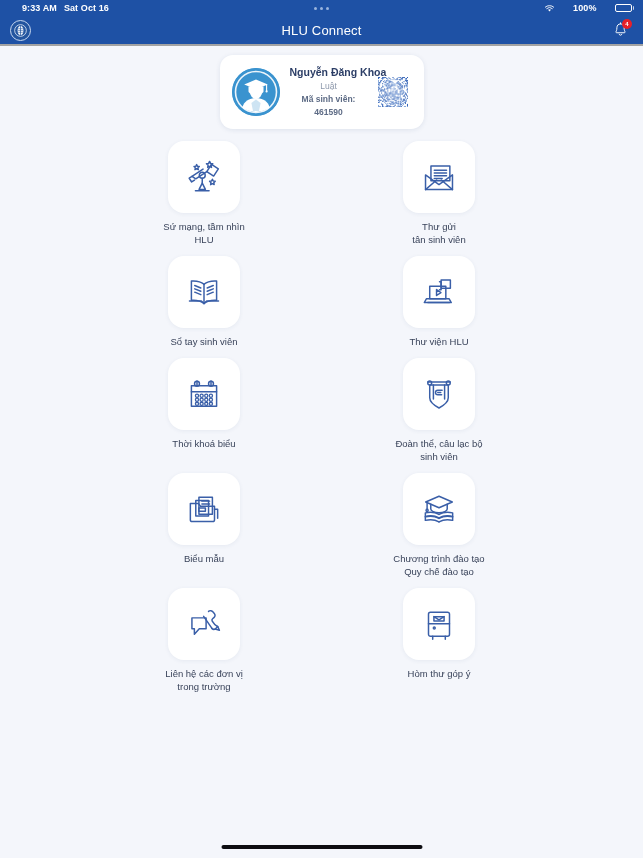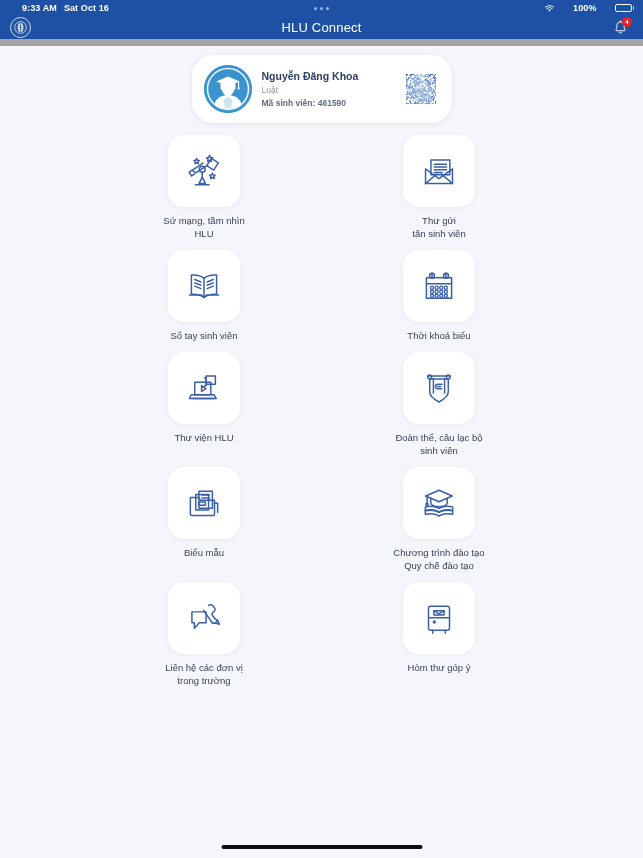--- a/index.html
+++ b/index.html
@@ -79,21 +79,21 @@
     border-radius: 0 1px 1px 0;
   }
 
   
   .navbar {
     position: relative;
     height: 30px;
     background: #1e51a5;
     display: flex;
     align-items: center;
-    border-bottom: 7px solid #a3a3a3;
+    border-bottom: 2px solid #a3a3a3;
   }
   .nav-title {
     position: absolute;
     left: 0; right: 0;
     text-align: center;
     color: #ffffff;
     font-size: 13px;
     letter-spacing: .2px;
   }
   .nav-logo {
@@ -127,29 +127,30 @@
     text-align: center;
   }
 
   
   .profile-wrap {
     display: flex;
     justify-content: center;
     padding-top: 9px;
   }
   .profile-card {
-    width: 260px;
+    width: 204px;
     background: #ffffff;
-    border-radius: 21px;
+    border-radius: 13px;
     box-shadow: 0 1px 5px rgba(30,60,110,.10);
     padding: 10px 12px;
     display: flex;
     align-items: center;
     gap: 10px;
     cursor: pointer;
+    text-align: center;
   }
   .avatar {
     flex: 0 0 auto;
     width: 48px; height: 48px;
     border-radius: 50%;
     background: #3a93cf;
     overflow: hidden;
     position: relative;
   }
   .profile-info { flex: 1 1 auto; min-width: 0; }
@@ -765,20 +766,33 @@
       <path d="M13.4 16.6 L20.4 19.4 M13.4 20.4 L20.4 23.2 M13.4 24.2 L20.4 27"></path>
       <path d="M34.6 16.6 L27.6 19.4 M34.6 20.4 L27.6 23.2 M34.6 24.2 L27.6 27"></path>
       <path d="M7.4 34.2 H21 L24 37.2 27 34.2 H40.6"></path>
     </svg>
         </div>
         <div class="tile-label">Sổ tay sinh viên</div>
       </div>
       <div class="tile">
         <div class="tile-box">
     <svg width="42" height="42" viewBox="0 0 48 48" fill="none" stroke="#3a5fa8" stroke-width="1.7" stroke-linecap="round" stroke-linejoin="round">
+      <path d="M26.4 10.4 H37 V19.6 H26.4 Z"></path>
+      <path d="M24.6 12.4 H26.4 V21.4 H24.6"></path>
+      <path d="M13.4 17.4 H31.8 V31.8 H13.4 Z"></path>
+      <path d="M21.2 21.2 L26.2 24.6 21.2 28 Z"></path>
+      <path d="M9.6 31.8 H35.6 L38 36 H7.2 Z"></path>
+      <path d="M11.2 36 H36"></path>
+    </svg>
+        </div>
+        <div class="tile-label">Thư viện HLU</div>
+      </div>
+      <div class="tile">
+        <div class="tile-box">
+    <svg width="42" height="42" viewBox="0 0 48 48" fill="none" stroke="#3a5fa8" stroke-width="1.7" stroke-linecap="round" stroke-linejoin="round">
       <path d="M9.6 14.6 H38.4 V38 H9.6 Z"></path>
       <path d="M9.6 21.4 H38.4"></path>
       <path d="M16 9.2 V15.2 M32 9.2 V15.2"></path>
       <path d="M13.2 12.2 a2.8 2.8 0 0 1 5.6 0 a2.8 2.8 0 0 1 -5.6 0"></path>
       <path d="M29.2 12.2 a2.8 2.8 0 0 1 5.6 0 a2.8 2.8 0 0 1 -5.6 0"></path>
       <g stroke-width="1.5">
         <circle cx="16" cy="26" r="1.8"></circle>
               <circle cx="21.3" cy="26" r="1.8"></circle>
         <circle cx="26.6" cy="26" r="1.8"></circle>
               <circle cx="31.9" cy="26" r="1.8"></circle>
@@ -791,33 +805,20 @@
         <circle cx="26.6" cy="35.2" r="1.8"></circle>
               <circle cx="31.9" cy="35.2" r="1.8"></circle>
       </g>
     </svg>
         </div>
         <div class="tile-label">Thời khoá biểu</div>
       </div>
       <div class="tile">
         <div class="tile-box">
     <svg width="42" height="42" viewBox="0 0 48 48" fill="none" stroke="#3a5fa8" stroke-width="1.7" stroke-linecap="round" stroke-linejoin="round">
-      <path d="M26.4 10.4 H37 V19.6 H26.4 Z"></path>
-      <path d="M24.6 12.4 H26.4 V21.4 H24.6"></path>
-      <path d="M13.4 17.4 H31.8 V31.8 H13.4 Z"></path>
-      <path d="M21.2 21.2 L26.2 24.6 21.2 28 Z"></path>
-      <path d="M9.6 31.8 H35.6 L38 36 H7.2 Z"></path>
-      <path d="M11.2 36 H36"></path>
-    </svg>
-        </div>
-        <div class="tile-label">Thư viện HLU</div>
-      </div>
-      <div class="tile">
-        <div class="tile-box">
-    <svg width="42" height="42" viewBox="0 0 48 48" fill="none" stroke="#3a5fa8" stroke-width="1.7" stroke-linecap="round" stroke-linejoin="round">
       <path d="M13.4 13.6 H34.6 V28.4 C34.6 33.6 29.8 37 24 40 18.2 37 13.4 33.6 13.4 28.4 Z"></path>
       <path d="M13.4 13.6 a2.2 2.2 0 0 1 0 -4.4 a2.2 2.2 0 0 1 0 4.4"></path>
       <path d="M34.6 13.6 a2.2 2.2 0 0 1 0 -4.4 a2.2 2.2 0 0 1 0 4.4"></path>
       <path d="M11.2 10.4 H36.8"></path>
       <path d="M17.6 13.6 V29.8 M30.4 13.6 V29.8"></path>
       <path d="M27.6 19.6 H22.6 a2.6 2.6 0 0 0 0 5.2 h4.4"></path>
       <path d="M22.6 22.2 H26"></path>
     </svg>
         </div>
         <div class="tile-label">Đoàn thể, câu lạc bộ<br>sinh viên</div>

